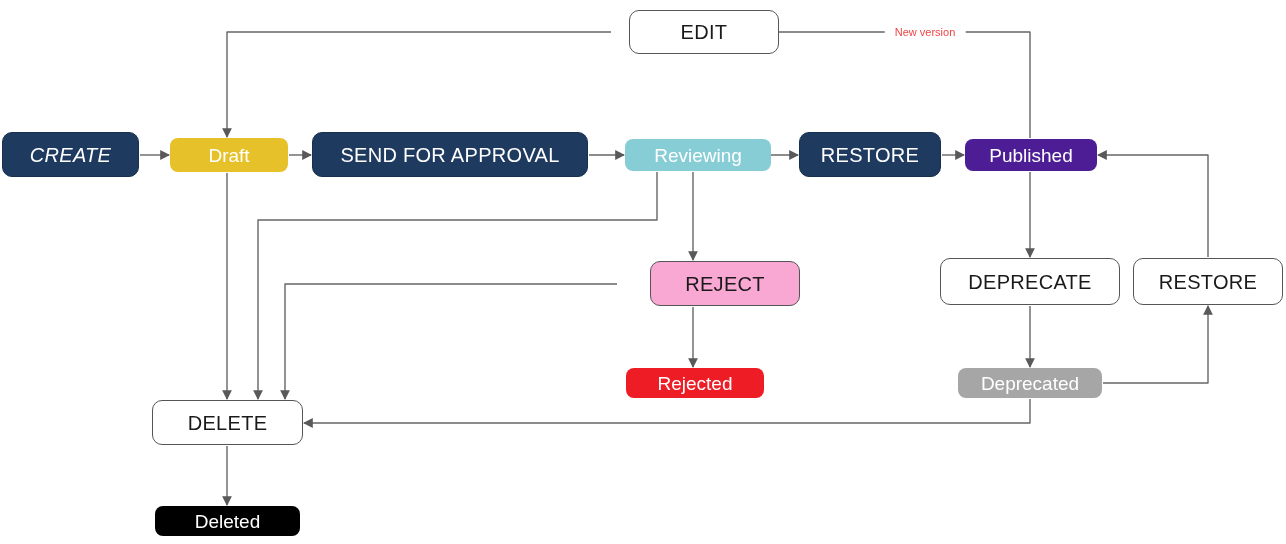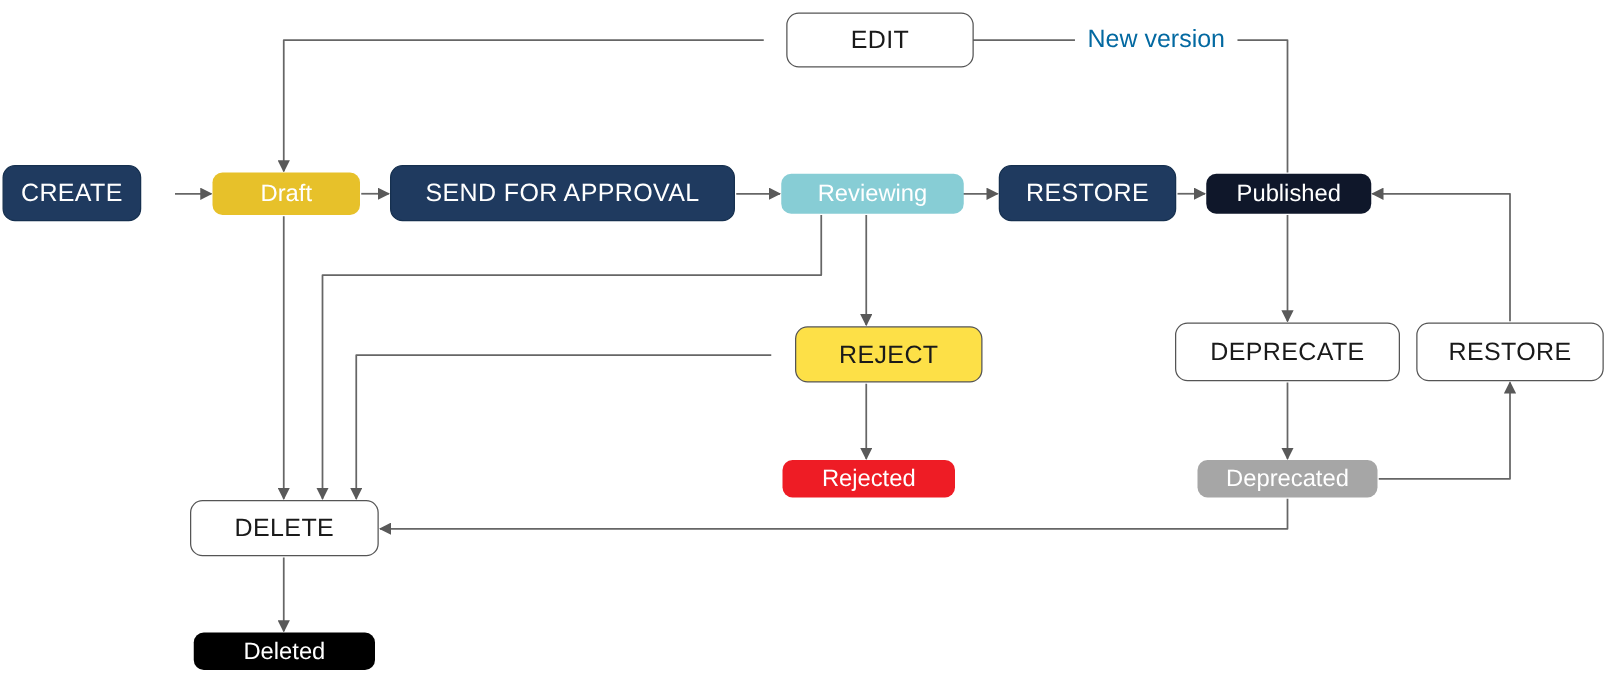--- a/index.html
+++ b/index.html
@@ -49,22 +49,22 @@
   }
   .state {
     border-radius: 8px;
     font-size: 19px;
   }
   .edge-label {
     position: absolute;
     transform: translate(-50%, -50%);
     background: #ffffff;
     padding: 1px 10px;
-    font-size: 20px;
-    color: #0369a1;
+    font-size: 11px;
+    color: #ef4444;
     white-space: nowrap;
   }
 </style>
 </head>
 <body>
 
 <div id="canvas">
   <svg id="edge-layer" xmlns="http://www.w3.org/2000/svg" viewBox="0 0 1286 544">
     <defs>
       <marker id="arrowhead" viewBox="0 0 10 10" refX="9" refY="5" markerWidth="7" markerHeight="7" orient="auto-start-reverse">
@@ -87,28 +87,28 @@
         <polyline points="1030,172 1030,257" stroke="#666666" marker-end="url(#arrowhead)"></polyline>
         <polyline points="1030,306 1030,367" stroke="#666666" marker-end="url(#arrowhead)"></polyline>
         <polyline points="1103,383 1208,383 1208,306" stroke="#666666" marker-end="url(#arrowhead)"></polyline>
         <polyline points="1208,257 1208,155 1098,155" stroke="#666666" marker-end="url(#arrowhead)"></polyline>
         <polyline points="1030,399 1030,423 304,423" stroke="#666666" marker-end="url(#arrowhead)"></polyline>
         <polyline points="227,446 227,505" stroke="#666666" marker-end="url(#arrowhead)"></polyline>
       </g>
   </svg>
   <div id="nodes-layer">
       <div class="edge-label" style="left: 925px; top: 32px;">New version</div>
-      <div class="node action-filled" style="left: 2px; top: 132px; width: 111px; height: 45px; background: rgb(31, 58, 95); color: rgb(255, 255, 255); border: 1.5px solid rgb(22, 48, 79);">CREATE</div>
+      <div class="node action-filled" style="left: 2px; top: 132px; width: 137px; height: 45px; background: rgb(31, 58, 95); color: rgb(255, 255, 255); border: 1.5px solid rgb(22, 48, 79); font-style: italic;">CREATE</div>
       <div class="node state" style="left: 170px; top: 138px; width: 118px; height: 34px; background: rgb(231, 193, 42); color: rgb(255, 255, 255);">Draft</div>
       <div class="node action-filled" style="left: 312px; top: 132px; width: 276px; height: 45px; background: rgb(31, 58, 95); color: rgb(255, 255, 255); border: 1.5px solid rgb(22, 48, 79);">SEND FOR APPROVAL</div>
       <div class="node state" style="left: 625px; top: 139px; width: 146px; height: 32px; background: rgb(135, 205, 213); color: rgb(255, 255, 255);">Reviewing</div>
       <div class="node action-filled" style="left: 799px; top: 132px; width: 142px; height: 45px; background: rgb(31, 58, 95); color: rgb(255, 255, 255); border: 1.5px solid rgb(22, 48, 79);">RESTORE</div>
-      <div class="node state" style="left: 965px; top: 139px; width: 132px; height: 32px; background: #0f172a; color: rgb(255, 255, 255);">Published</div>
+      <div class="node state" style="left: 965px; top: 139px; width: 132px; height: 32px; background: #4c1d95; color: rgb(255, 255, 255);">Published</div>
       <div class="node action-outline" style="left: 612px; top: 10px; width: 150px; height: 44px; background: rgb(255, 255, 255); color: rgb(26, 26, 26); border: 1.5px solid rgb(85, 85, 85); margin-left: 17px;">EDIT</div>
-      <div class="node action-outline" style="left: 636px; top: 261px; width: 150px; height: 45px; background: #fde047; color: rgb(26, 26, 26); border: 1.5px solid rgb(85, 85, 85);">REJECT</div>
+      <div class="node action-outline" style="left: 650px; top: 261px; width: 150px; height: 45px; background: #f9a8d4; color: rgb(26, 26, 26); border: 1.5px solid rgb(85, 85, 85);">REJECT</div>
       <div class="node state" style="left: 626px; top: 368px; width: 138px; height: 30px; background: rgb(238, 28, 37); color: rgb(255, 255, 255);">Rejected</div>
       <div class="node action-outline" style="left: 940px; top: 258px; width: 180px; height: 47px; background: rgb(255, 255, 255); color: rgb(26, 26, 26); border: 1.5px solid rgb(85, 85, 85);">DEPRECATE</div>
       <div class="node action-outline" style="left: 1133px; top: 258px; width: 150px; height: 47px; background: rgb(255, 255, 255); color: rgb(26, 26, 26); border: 1.5px solid rgb(85, 85, 85);">RESTORE</div>
       <div class="node state" style="left: 958px; top: 368px; width: 144px; height: 30px; background: rgb(166, 166, 166); color: rgb(255, 255, 255);">Deprecated</div>
       <div class="node action-outline" style="left: 152px; top: 400px; width: 151px; height: 45px; background: rgb(255, 255, 255); color: rgb(26, 26, 26); border: 1.5px solid rgb(85, 85, 85);">DELETE</div>
       <div class="node state" style="left: 155px; top: 506px; width: 145px; height: 30px; background: #000000; color: rgb(255, 255, 255);">Deleted</div>
     </div>
 </div>
 
 </body></html>

